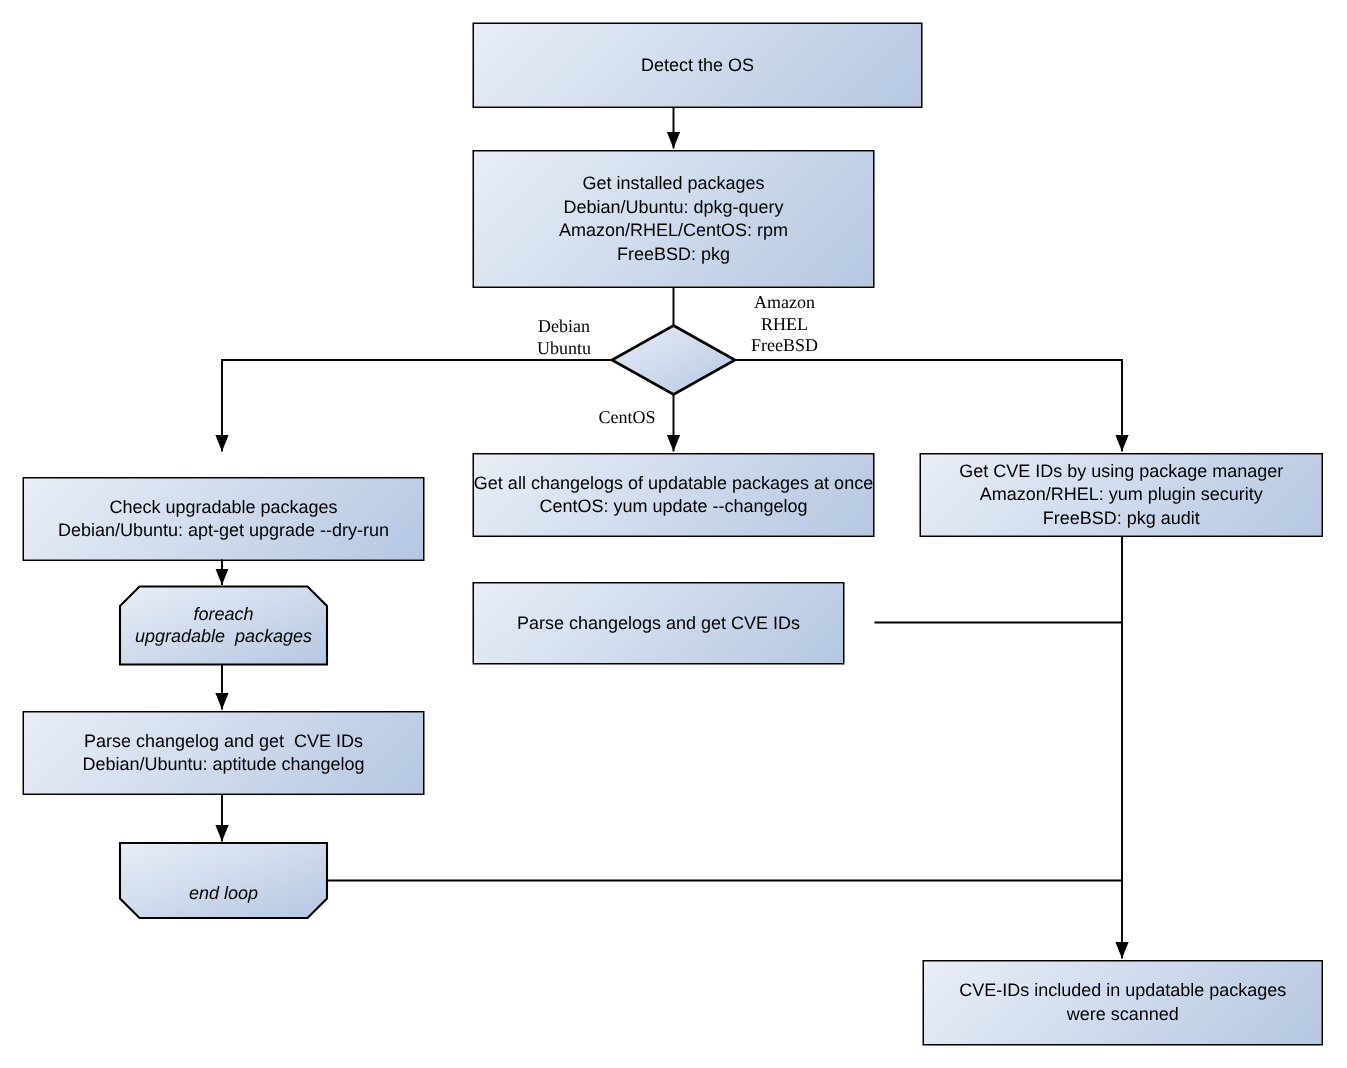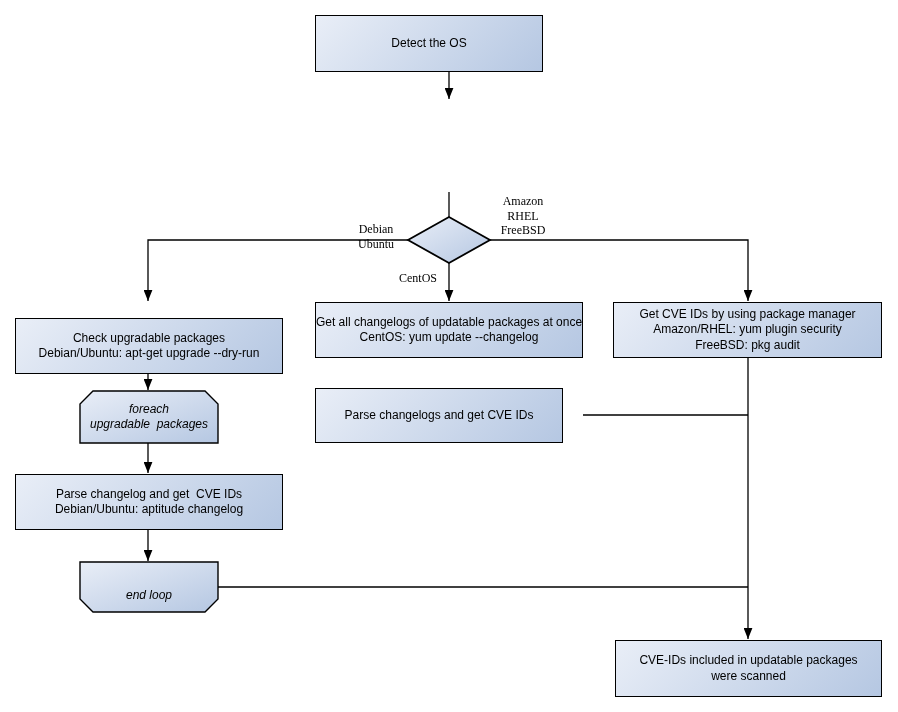--- a/index.html
+++ b/index.html
@@ -92,24 +92,30 @@
     <path d="M583,415 L748,415" style="stroke:var(--connector);stroke-width:1.3;fill:none"></path>
     <path d="M748,358 L748,639" style="stroke:var(--connector);stroke-width:1.3;fill:none" marker-end="url(#arrow)"></path>
 
     <polygon points="449,217 490,240 449,263 408,240" style="fill:url(#boxgrad);stroke:var(--node-border);stroke-width:1.8"></polygon>
 
     <polygon points="93,391 205,391 218,404 218,443 80,443 80,404" style="fill:url(#boxgrad);stroke:var(--node-border);stroke-width:1.4"></polygon>
 
     <polygon points="80,562 218,562 218,599 205,612 93,612 80,599" style="fill:url(#boxgrad);stroke:var(--node-border);stroke-width:1.4"></polygon>
   </svg>
 
-  <div class="node" style="left:315px;top:15px;width:228px;height:57px">
+  <div class="node" style="left:315px;top:15px;width:300px;height:57px">
     <span class="label">Detect the OS</span>
   </div>
 
+  <div class="node" style="left:315px;top:100px;width:268px;height:92px">
+    <span class="label">Get installed packages
+Debian/Ubuntu: dpkg-query
+Amazon/RHEL/CentOS: rpm
+FreeBSD: pkg</span>
+  </div>
 
   <div class="node" style="left:15px;top:318px;width:268px;height:56px">
     <span class="label">Check upgradable packages
 Debian/Ubuntu: apt-get upgrade --dry-run</span>
   </div>
 
   <div class="node" style="left:315px;top:302px;width:268px;height:56px">
     <span class="label">Get all changelogs of updatable packages at once
 CentOS: yum update --changelog</span>
   </div>
@@ -136,20 +142,20 @@
 
   <div class="node-overlay" style="left:80px;top:391px;width:138px;height:52px">
     <span class="label">foreach
 upgradable  packages</span>
   </div>
 
   <div class="node-overlay" style="left:80px;top:562px;width:138px;height:68px">
     <span class="label">end loop</span>
   </div>
 
-  <div class="edge-label" style="left:331px;top:222px;width:90px">Debian
+  <div class="edge-label" style="left:331px;top:210px;width:90px">Debian
 Ubuntu</div>
   <div class="edge-label" style="left:478px;top:194px;width:90px">Amazon
 RHEL
 FreeBSD</div>
   <div class="edge-label" style="left:373px;top:271px;width:90px">CentOS</div>
 
 </div>
 
 </body></html>

